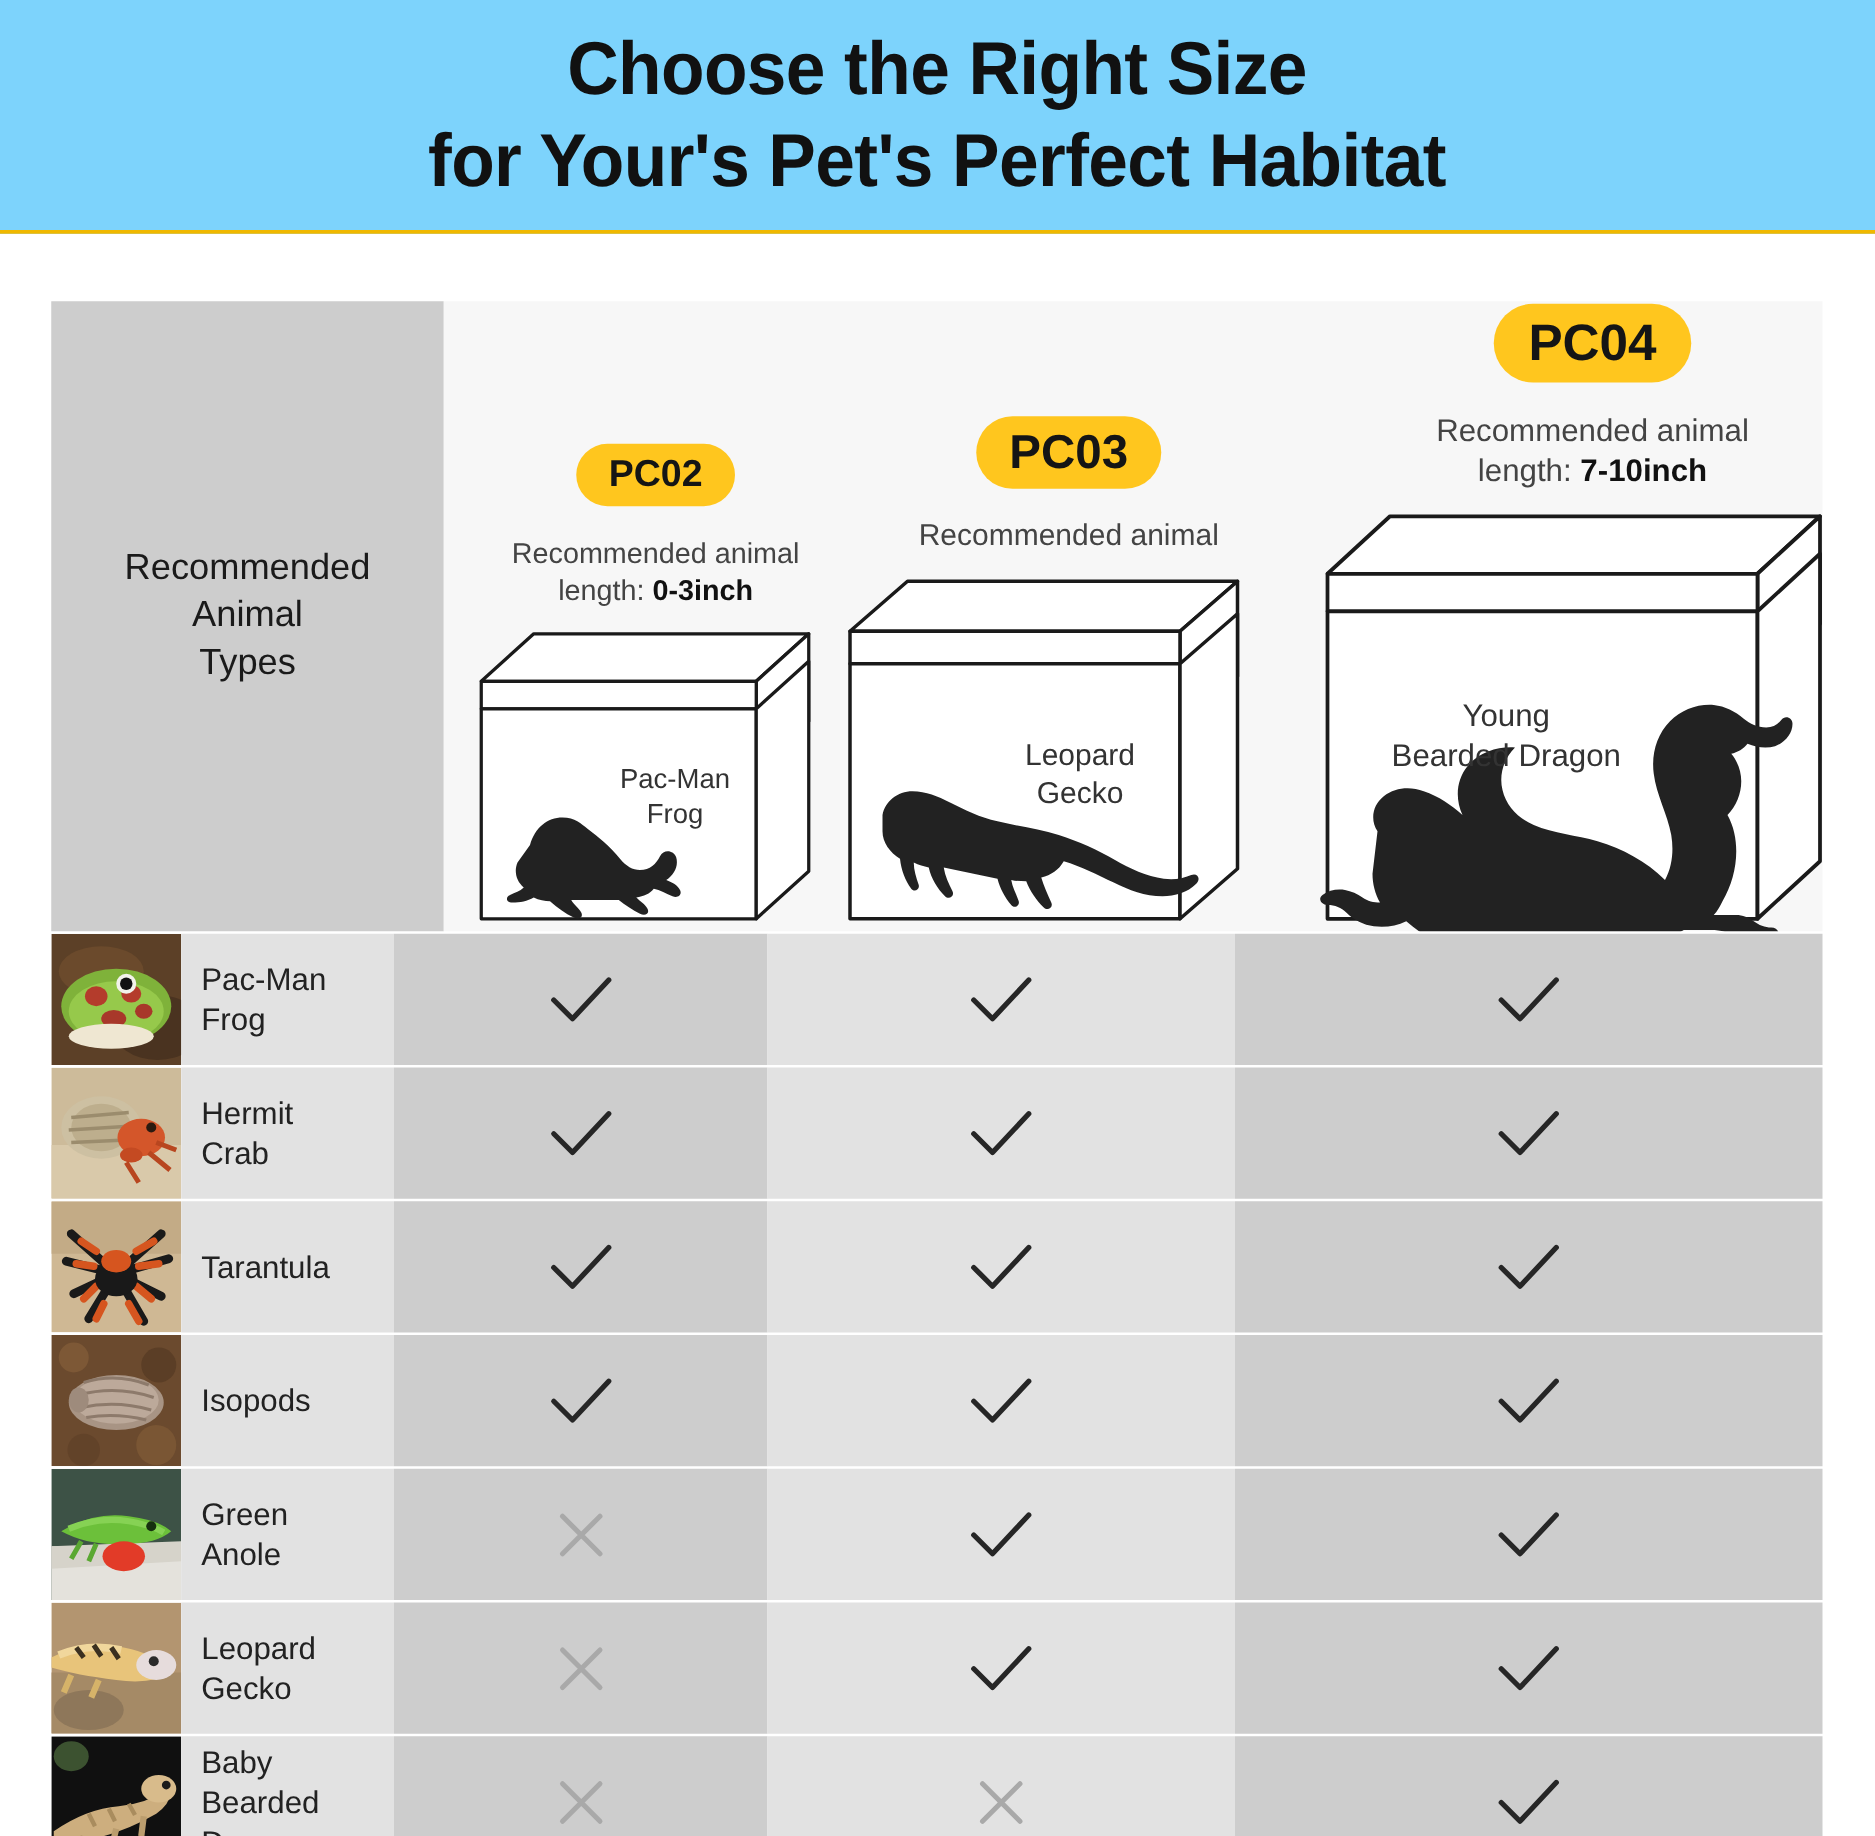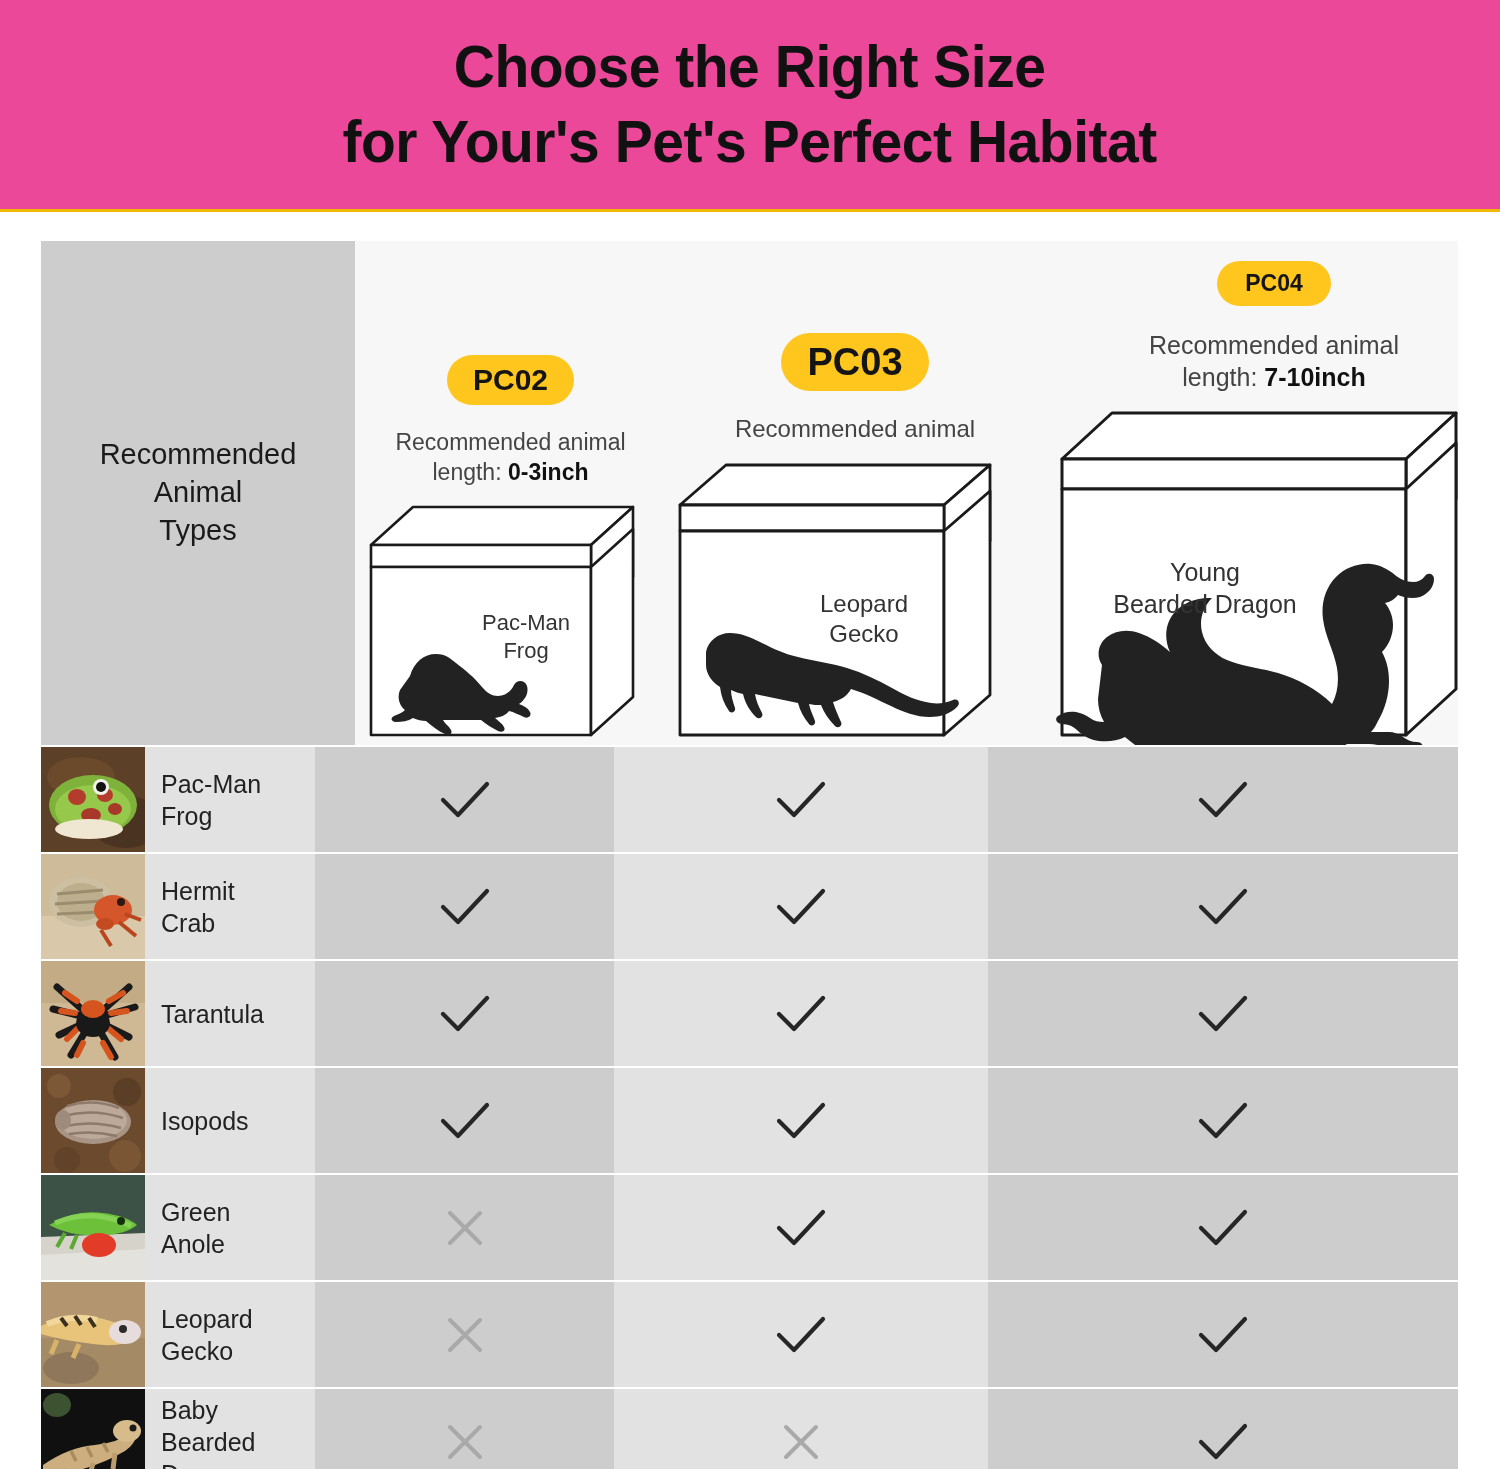--- a/index.html
+++ b/index.html
@@ -11,22 +11,22 @@
     width: 1500px;
     height: 1469px;
     font-family: "Liberation Sans", sans-serif;
     position: relative;
     overflow: hidden;
   }
 
   
   .banner {
     width: 1500px;
-    height: 212px;
-    background: #ec4899;
+    height: 187px;
+    background: #7dd3fc;
     display: flex;
     align-items: center;
     justify-content: center;
     box-sizing: border-box;
     border-bottom: 3px solid #F0B800;
   }
   .banner-title {
     text-align: center;
     color: #111111;
     font-weight: bold;
@@ -150,21 +150,21 @@
     <div class="head-left">
       <div class="head-left-label">
         <div>Recommended</div>
         <div>Animal</div>
         <div>Types</div>
       </div>
     </div>
 
     <div class="head-right">
 
-      <div class="prod" style="left:6px; width:299px;text-align:center;">
+      <div class="prod" style="left:20px; width:299px;text-align:center;">
         <div class="pill" style="font-size:30px; padding:10px 26px;">PC02</div>
         <div class="prod-desc" style="font-size:23px;">
           <div>Recommended animal</div>
           <div><span>length: </span><b>0-3inch</b></div>
         </div>
         <div class="box-wrap">
           <svg width="278" height="248" viewBox="0 0 278 248">
             <g fill="#ffffff" stroke="#1a1a1a" stroke-width="2.6" stroke-linejoin="round">
               <polygon points="10,48 52,10 272,10 230,48"></polygon>
               <polygon points="230,48 272,10 272,80 230,118"></polygon>
@@ -198,21 +198,21 @@
             <g fill="#222222">
               <path d="M38 197 c2-11 12-19 24-19 c11 0 20 4 30 9 c12 6 24 12 38 15 c16 4 33 6 49 11 c16 5 31 12 45 20 c12 7 25 13 39 15 c8 1 15 0 22-3 c5-2 8 3 4 7 c-7 7-17 10-27 10 c-14 0-27-5-39-11 c-13-6-26-13-40-17 c-4 7-10 11-18 13 c2 7 5 13 8 20 c2 4-3 7-6 4 c-6-6-11-13-14-21 c-4 0-8 0-12-1 c1 6 4 11 6 17 c1 4-4 6-6 3 c-5-6-9-13-11-21 l-43-9 c1 7 4 13 7 19 c2 4-3 7-6 4 c-6-6-11-14-13-23 c-4-1-8-2-12-4 c0 6 2 12 4 18 c1 4-4 6-6 3 c-5-7-8-15-9-24 c-8-5-14-13-14-22 c0-5 0-9 0-13 z"></path>
             </g>
             <text x="196" y="157" font-family="Liberation Sans, sans-serif" font-size="24" fill="#333333" text-anchor="middle">Leopard</text>
             <text x="196" y="187" font-family="Liberation Sans, sans-serif" font-size="24" fill="#333333" text-anchor="middle">Gecko</text>
           </svg>
         </div>
       </div>
 
       <div class="prod" style="left:695px; width:448px;">
-        <div class="pill" style="font-size:23px; padding:11px 28px;">PC04</div>
+        <div class="pill" style="font-size:41px; padding:11px 28px;">PC04</div>
         <div class="prod-desc" style="font-size:25px;">
           <div>Recommended animal</div>
           <div><span>length: </span><b>7-10inch</b></div>
         </div>
         <div class="box-wrap">
           <svg width="418" height="342" viewBox="0 0 418 342">
             <g fill="#ffffff" stroke="#1a1a1a" stroke-width="3" stroke-linejoin="round">
               <polygon points="12,56 62,10 406,10 356,56"></polygon>
               <polygon points="356,56 406,10 406,96 356,142"></polygon>
               <rect x="12" y="56" width="344" height="30"></rect>

